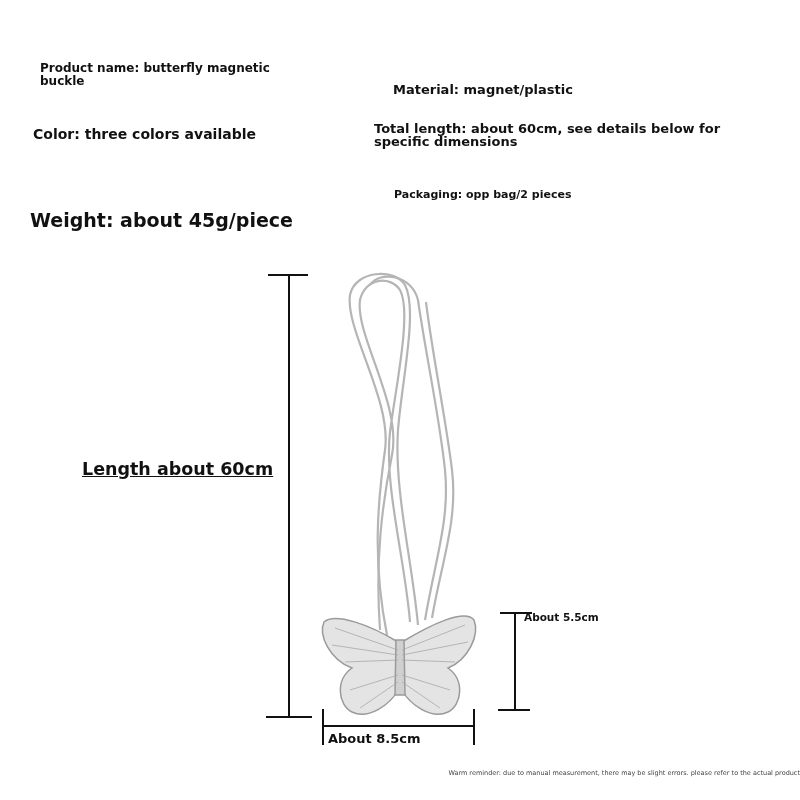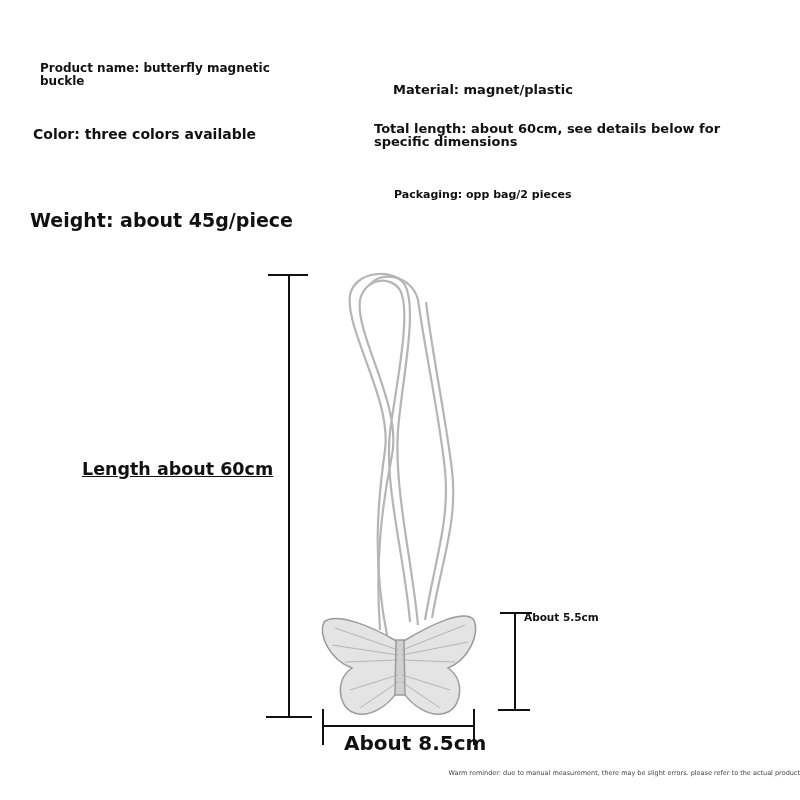--- a/index.html
+++ b/index.html
@@ -8,21 +8,21 @@
   .t { position:absolute; font-weight:bold; white-space:nowrap; }
   .spec-name { left:40px; top:62px; width:241px; text-align:left; font-size:12px; line-height:13px; white-space:normal; }
   .spec-color { left:33px; top:126px; font-size:14px; }
   .spec-weight { left:30px; top:184px; font-size:19px;margin-top:25px; }
   .spec-material { left:393px; top:82px; font-size:13px; }
   .spec-total { left:374px; top:122px; width:370px; font-size:13px; line-height:13px; white-space:normal; }
   .spec-pack { left:394px; top:188px; font-size:11px; }
   .line { position:absolute; background:#111; }
   .label-len { left:82px; top:459px; font-size:17.5px;text-decoration:underline; }
   .label-h { left:524px; top:611px; font-size:10.5px; }
-  .label-w { left:344px; top:731px; font-size:20px; }
+  .label-w { left:328px; top:731px; font-size:13px; }
   .reminder { position:absolute; left:0; width:800px; top:769px; text-align:right; font-size:6.5px; color:#444; font-weight:normal; }
   svg.product { position:absolute; left:0; top:0; }
 </style>
 </head>
 <body>
 
 <div class="t spec-name">Product name: butterfly magnetic buckle</div>
 <div class="t spec-color">Color: three colors available</div>
 <div class="t spec-weight">Weight: about 45g/piece</div>
 <div class="t spec-material">Material: magnet/plastic</div>

